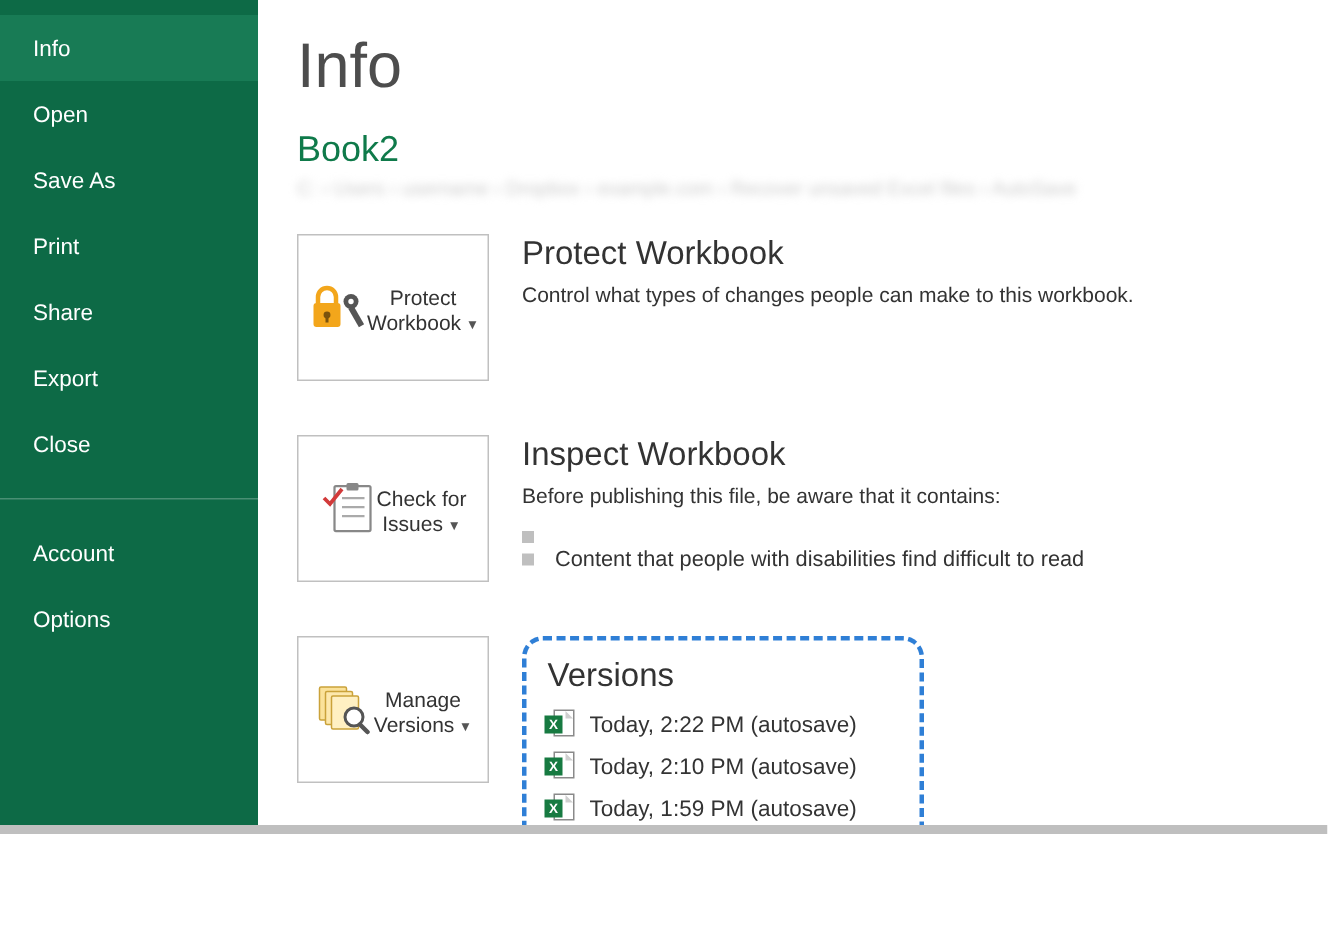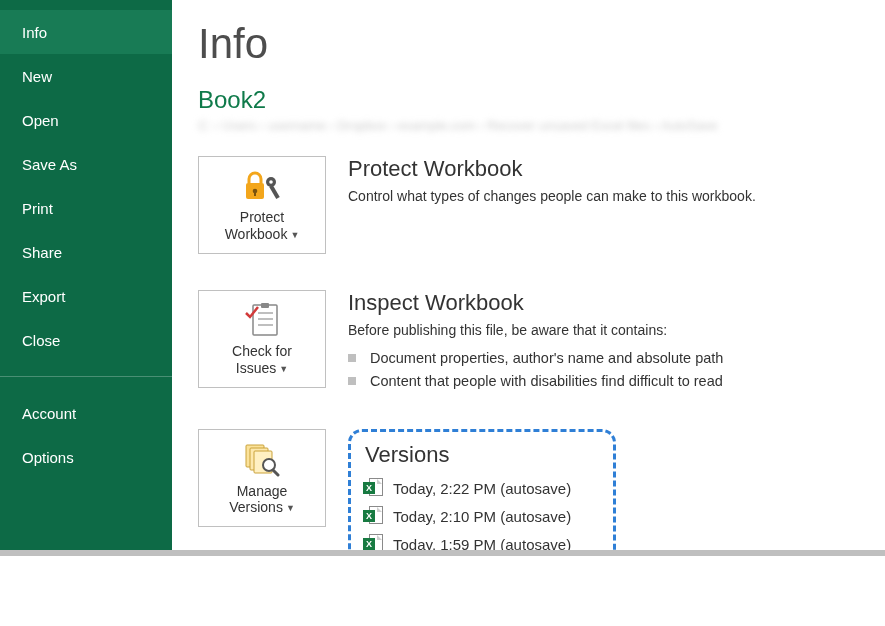--- a/index.html
+++ b/index.html
@@ -78,21 +78,21 @@
   .section-row {
     display: flex;
     align-items: flex-start;
     margin-top: 18px;
   }
   .big-button {
     width: 128px;
     height: 98px;
     border: 1px solid #c0c0c0;
     display: flex;
-    flex-direction: column;
+    flex-direction: row;
     align-items: center;
     justify-content: center;
     font-size: 14px;
     text-align: center;
     color: #333;
     cursor: pointer;
     background: #ffffff;
     line-height: 1.2;
     position: relative;
   }
@@ -198,23 +198,20 @@
   }
 </style>
 </head>
 <body>
 
 <div class="app">
 
   <nav class="sidebar">
     <div class="sidebar-item active">
       <span>Info</span>
-    </div>
-    <div class="sidebar-item">
-      <span>New</span>
     </div>
     <div class="sidebar-item">
       <span>Open</span>
     </div>
     <div class="sidebar-item">
       <span>Save As</span>
     </div>
     <div class="sidebar-item">
       <span>Print</span>
     </div>
@@ -287,21 +284,20 @@
           <span>Check for</span><br>
           <span>Issues</span><span class="drop-arrow">▼</span>
         </div>
       </div>
       <div class="section-body">
         <h2 class="section-heading">Inspect Workbook</h2>
         <div class="section-desc">Before publishing this file, be aware that it contains:</div>
         <ul class="bullet-list">
           <li>
             <span class="bullet-sq"></span>
-            <span>Document properties, author's name and absolute path</span>
           </li>
           <li>
             <span class="bullet-sq"></span>
             <span>Content that people with disabilities find difficult to read</span>
           </li>
         </ul>
       </div>
     </div>
 
     <div class="section-row" style="margin-top:36px;">

